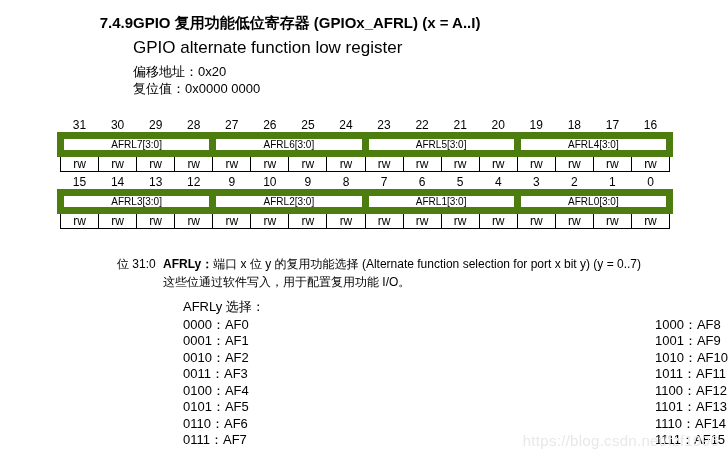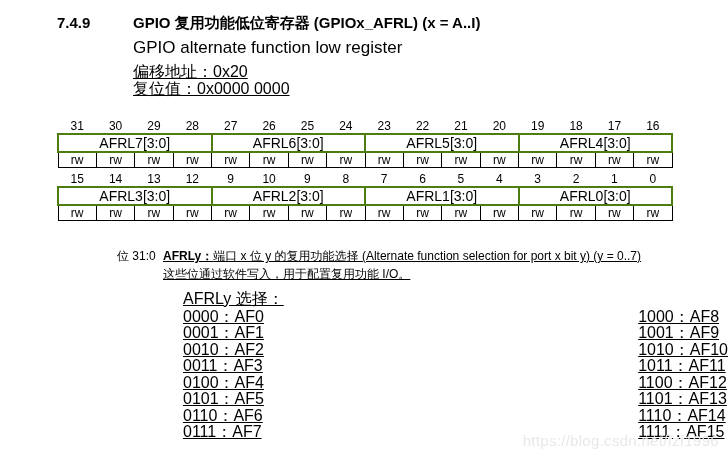--- a/index.html
+++ b/index.html
@@ -13,34 +13,34 @@
     position: relative;
     overflow: hidden;
   }
 
   .heading-row {
     display: flex;
     margin: 14px 0 8px 57px;
     font-size: 15px;
     font-weight: bold;
     line-height: 18px;
+    text-align: right;
   }
   .section-num { width: 76px; flex: none; }
 
   .subtitle {
     margin: 2px 0 0 133px;
     font-size: 17px;
     line-height: 15px;
   }
 
   .meta {
     margin: 8px 0 0 133px;
-    font-size: 16px;
+    font-size: 13px;
     line-height: 17px;
-    text-decoration: underline;
   }
 
   .tables-host { margin: 21px 0 0 57px; width: 616px; }
 
   table.reg-table {
     border-collapse: collapse;
     table-layout: fixed;
     width: 616px;
     margin: 0 0 3px 0;
   }
@@ -50,45 +50,45 @@
     overflow: hidden;
     white-space: nowrap;
   }
   tr.bit-row td {
     border: none;
     height: 16px;
     font-size: 12px;
     vertical-align: middle;
   }
   tr.field-row td {
-    border: 2px solid #4d7c0f;
+    border: 7px solid #4d7c0f;
     height: 15px;
-    font-size: 14px;
+    font-size: 10px;
     vertical-align: middle;
   }
   tr.rw-row td {
     border: 1px solid #000;
     height: 15px;
     font-size: 12px;
     vertical-align: middle;
   }
 
   .desc {
     display: flex;
     margin: 26px 0 0 117px;
     font-size: 12px;
     line-height: 18px;
   }
   .bit-range { width: 46px; flex: none; }
-  .desc-body { flex: 1; text-decoration: underline; }
+  .desc-body { flex: 1; }
   .desc-line1 b { font-weight: bold; }
 
   .af-select {
     margin: 8px 0 0 20px;
-    font-size: 16px;
+    font-size: 13px;
     line-height: 16.5px;
   }
   .af-intro { margin-bottom: 1px; }
   .af-columns { display: flex; justify-content: space-between; }
   .af-col-left { width: 175px; flex: none; }
 
   .watermark {
     position: absolute;
     right: 9px;
     bottom: 9px;

